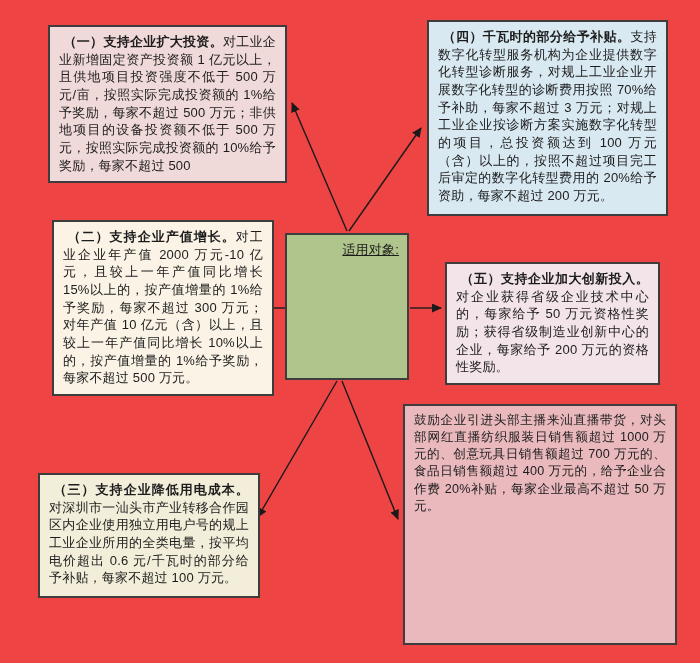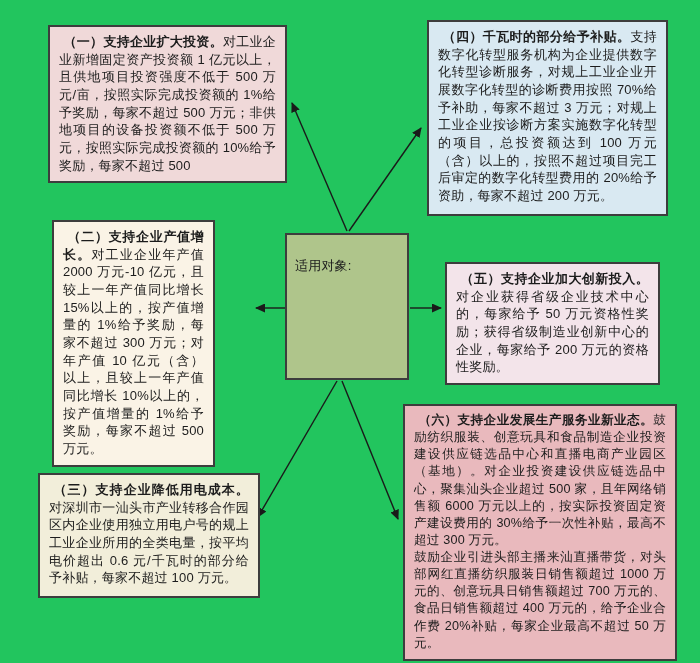--- a/index.html
+++ b/index.html
@@ -5,21 +5,21 @@
   html, body { margin: 0; padding: 0; }
   body {
     background: #ffffff;
     font-family: "Liberation Sans", "DejaVu Sans", sans-serif;
     color: #1c1c1c;
   }
   .canvas {
     position: relative;
     width: 700px;
     height: 663px;
-    background: #22c55e;
+    background: #ef4444;
     overflow: hidden;
   }
   .arrow-layer {
     position: absolute;
     left: 0; top: 0;
     width: 700px; height: 663px;
     z-index: 1;
     pointer-events: none;
   }
   .pbox {
@@ -30,39 +30,39 @@
     padding: 6px 9px 7px 9px;
     font-size: 13px;
     line-height: 1.36;
     text-align: justify;
     letter-spacing: 0.2px;
   }
   .pbox p { margin: 0; }
   .pbox p.first { text-indent: 0.35em; }
   .pbox b { font-weight: 700; }
   .box-1 { left: 48px;  top: 25px;  width: 239px; min-height: 140px; }
-  .box-2 { left: 52px;  top: 220px; width: 163px; min-height: 175px; }
+  .box-2 { left: 52px;  top: 220px; width: 222px; min-height: 175px; }
   .box-3 { left: 38px;  top: 463px; width: 222px; min-height: 125px; }
   .box-4 { left: 427px; top: 20px;  width: 241px; min-height: 196px; }
   .box-5 { left: 445px; top: 262px; width: 215px; min-height: 101px; }
   .box-6 { left: 403px; top: 404px; width: 274px; min-height: 241px; font-size: 12.6px; }
   .center-box {
     position: absolute;
     z-index: 2;
     left: 285px; top: 233px;
     width: 124px; min-height: 147px;
     border: 2px solid #3d3d3d;
     box-sizing: border-box;
     padding: 6px 8px 8px 8px;
     font-size: 13px;
     line-height: 1.42;
     text-align: justify;
     letter-spacing: 0.2px;
   }
-  .center-box .ctitle { text-align: left; margin: 16px 0 1px 0; }
+  .center-box .ctitle { text-align: right; margin: 0 0 1px 0; text-decoration: underline; }
   .center-box .cbody  { margin: 0; }
 </style>
 </head>
 <body>
 
 <div class="canvas">
 
   <svg class="arrow-layer" width="700" height="663" viewBox="0 0 700 663" xmlns="http://www.w3.org/2000/svg">
     <defs>
       <marker id="ah" markerWidth="11" markerHeight="9" refX="9" refY="4.5" orient="auto" markerUnits="userSpaceOnUse">
@@ -91,21 +91,20 @@
 
   <div class="pbox box-4" style="background: rgb(217, 233, 242);">
     <p class="first"><b>（四）千瓦时的部分给予补贴。</b><span>支持数字化转型服务机构为企业提供数字化转型诊断服务，对规上工业企业开展数字化转型的诊断费用按照 70%给予补助，每家不超过 3 万元；对规上工业企业按诊断方案实施数字化转型的项目，总投资额达到 100 万元（含）以上的，按照不超过项目完工后审定的数字化转型费用的 20%给予资助，每家不超过 200 万元。</span></p>
   </div>
 
   <div class="pbox box-5" style="background: rgb(243, 228, 234);">
     <p class="first"><b>（五）支持企业加大创新投入。</b><span>对企业获得省级企业技术中心的，每家给予 50 万元资格性奖励；获得省级制造业创新中心的企业，每家给予 200 万元的资格性奖励。</span></p>
   </div>
 
   <div class="pbox box-6" style="background: rgb(233, 185, 189);">
-    <p class="first"><b>（六）支持企业发展生产服务业新业态。</b><span>鼓励纺织服装、创意玩具和食品制造企业投资建设供应链选品中心和直播电商产业园区（基地）。对企业投资建设供应链选品中心，聚集汕头企业超过 500 家，且年网络销售额 6000 万元以上的，按实际投资固定资产建设费用的 30%给予一次性补贴，最高不超过 300 万元。</span></p>
     <p>鼓励企业引进头部主播来汕直播带货，对头部网红直播纺织服装日销售额超过 1000 万元的、创意玩具日销售额超过 700 万元的、食品日销售额超过 400 万元的，给予企业合作费 20%补贴，每家企业最高不超过 50 万元。</p>
   </div>
 
   <div class="center-box" style="background: rgb(175, 197, 139);">
     <p class="ctitle">适用对象:</p>
   </div>
 
 </div>
 
 </body></html>

